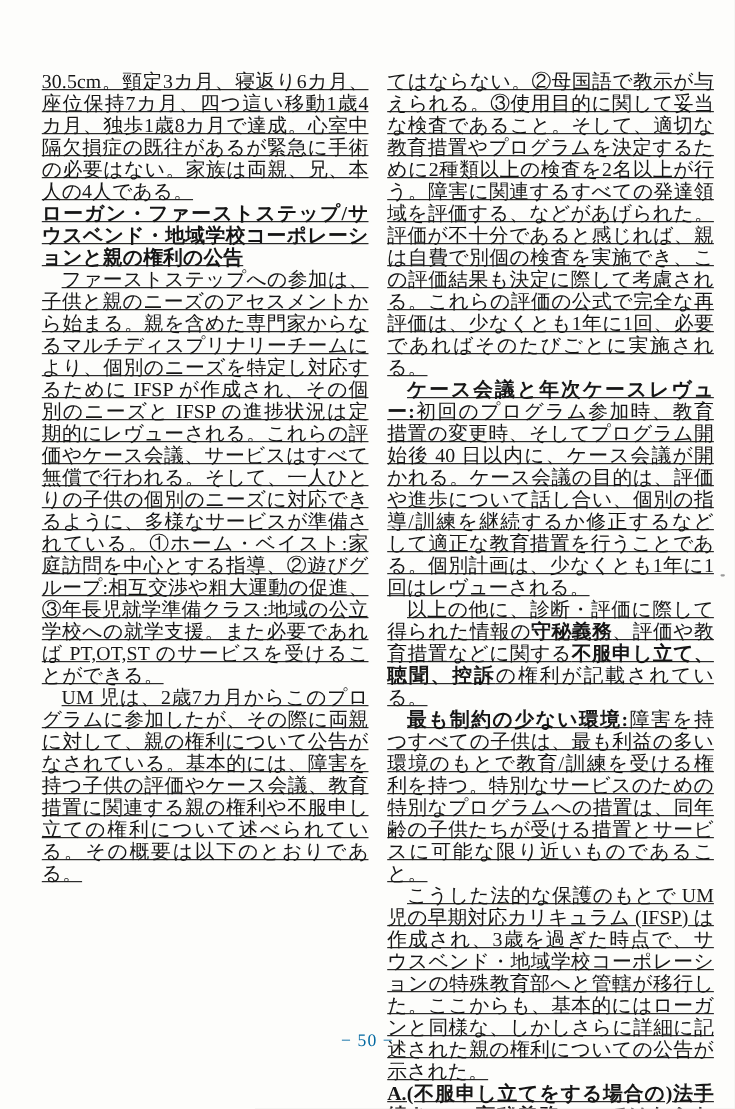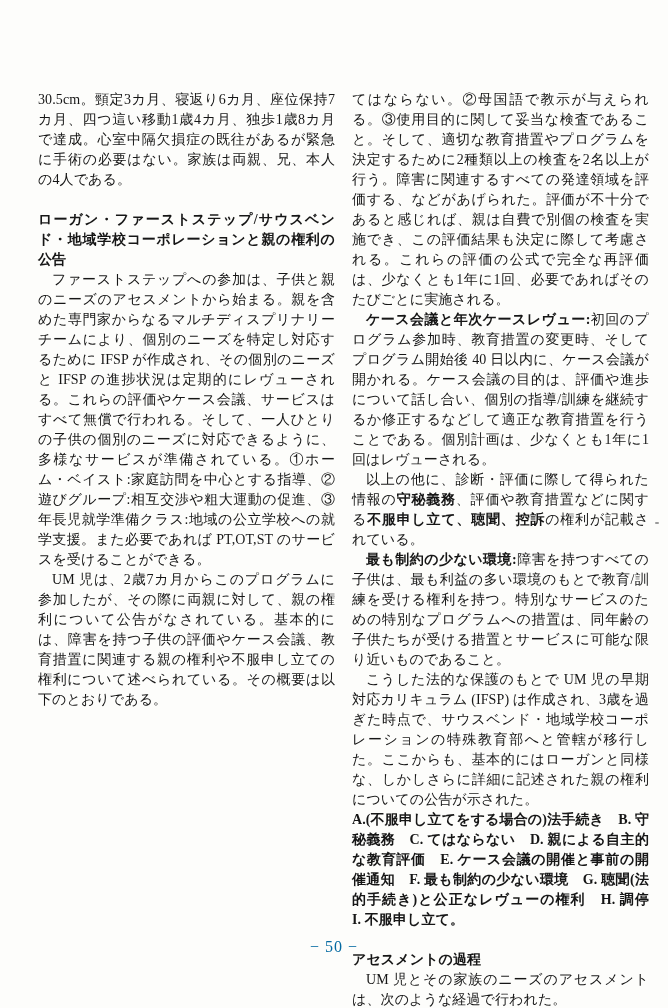--- a/index.html
+++ b/index.html
@@ -11,38 +11,39 @@
     position: relative;
     width: 668px;
     height: 1008px;
     background: #fdfdfb;
     overflow: hidden;
     font-family: "Liberation Serif", "DejaVu Serif", serif;
     color: #161616;
   }
   .column {
     position: absolute;
-    top: 90px;
+    top: 64px;
     width: 297px;
-    font-size: 14px;
+    font-size: 18px;
     line-height: 20px;
     text-align: justify;
     text-justify: inter-ideograph;
     letter-spacing: 0.1px;
+    text-decoration: underline;
   }
   .col-left  { left: 38px; }
   .col-right { left: 352px; }
   .block {
     margin: 0;
     padding: 0;
     font-size: inherit;
     font-weight: normal;
   }
   .block.indent { text-indent: 1em; }
-  .block.gap    { margin-top: 20px; }
+  .block.gap    { }
   .heading      { font-weight: bold; }
   .bold         { font-weight: bold; }
   .footer {
     position: absolute;
     left: 0;
     right: 0;
     top: 938px;
     text-align: center;
     font-size: 16px;
     letter-spacing: 1px;

